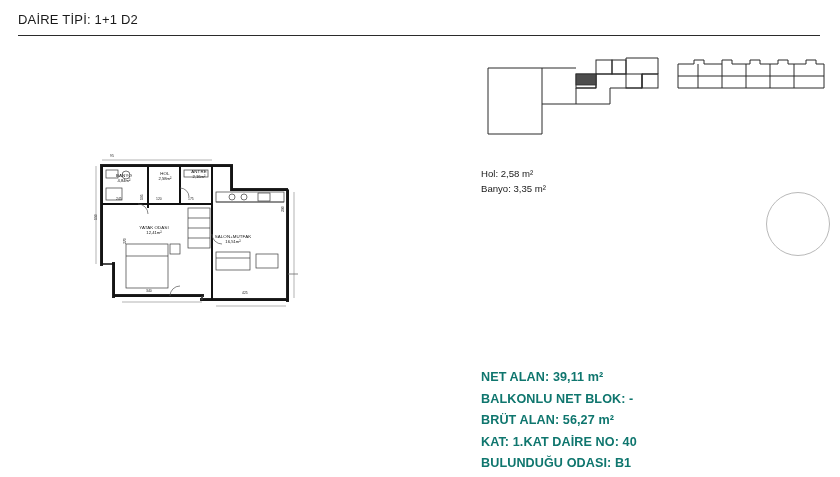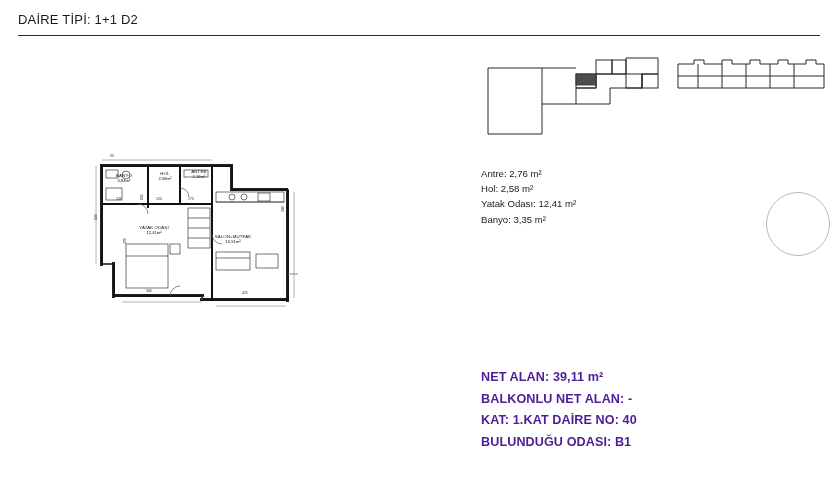--- a/index.html
+++ b/index.html
@@ -117,21 +117,21 @@
   .areas div { white-space: nowrap; }
 
   
   .summary {
     position: absolute;
     left: 481px;
     top: 367px;
     font-size: 12.6px;
     font-weight: bold;
     line-height: 21.5px;
-    color: #4c1d95;
+    color: #0f766e;
     letter-spacing: .1px;
   }
   .summary div { white-space: nowrap; }
 </style>
 </head>
 <body>
 
 <div class="page">
 
   <div class="header">
@@ -281,26 +281,25 @@
         <line x1="94" y1="8" x2="94" y2="32"></line>
         <line x1="118" y1="8" x2="118" y2="32"></line>
         <line x1="2" y1="20" x2="148" y2="20"></line>
       </g>
     </svg>
   </div>
 
   <div class="circle-mark"></div>
 
   <div class="areas">
-    <div>Antre: 2,76 m²</div>
     <div>Hol: 2,58 m²</div>
-    <div>Yatak Odası: 12,41 m²</div>
     <div>Banyo: 3,35 m²</div>
   </div>
 
   <div class="summary">
     <div>NET ALAN:  39,11 m²</div>
-    <div>BALKONLU NET ALAN: -</div>
+    <div>BALKONLU NET BLOK: -</div>
+    <div>BRÜT ALAN: 56,27 m²</div>
     <div>KAT: 1.KAT   DAİRE NO: 40</div>
     <div>BULUNDUĞU ODASI:  B1</div>
   </div>
 
 </div>
 
 </body></html>

